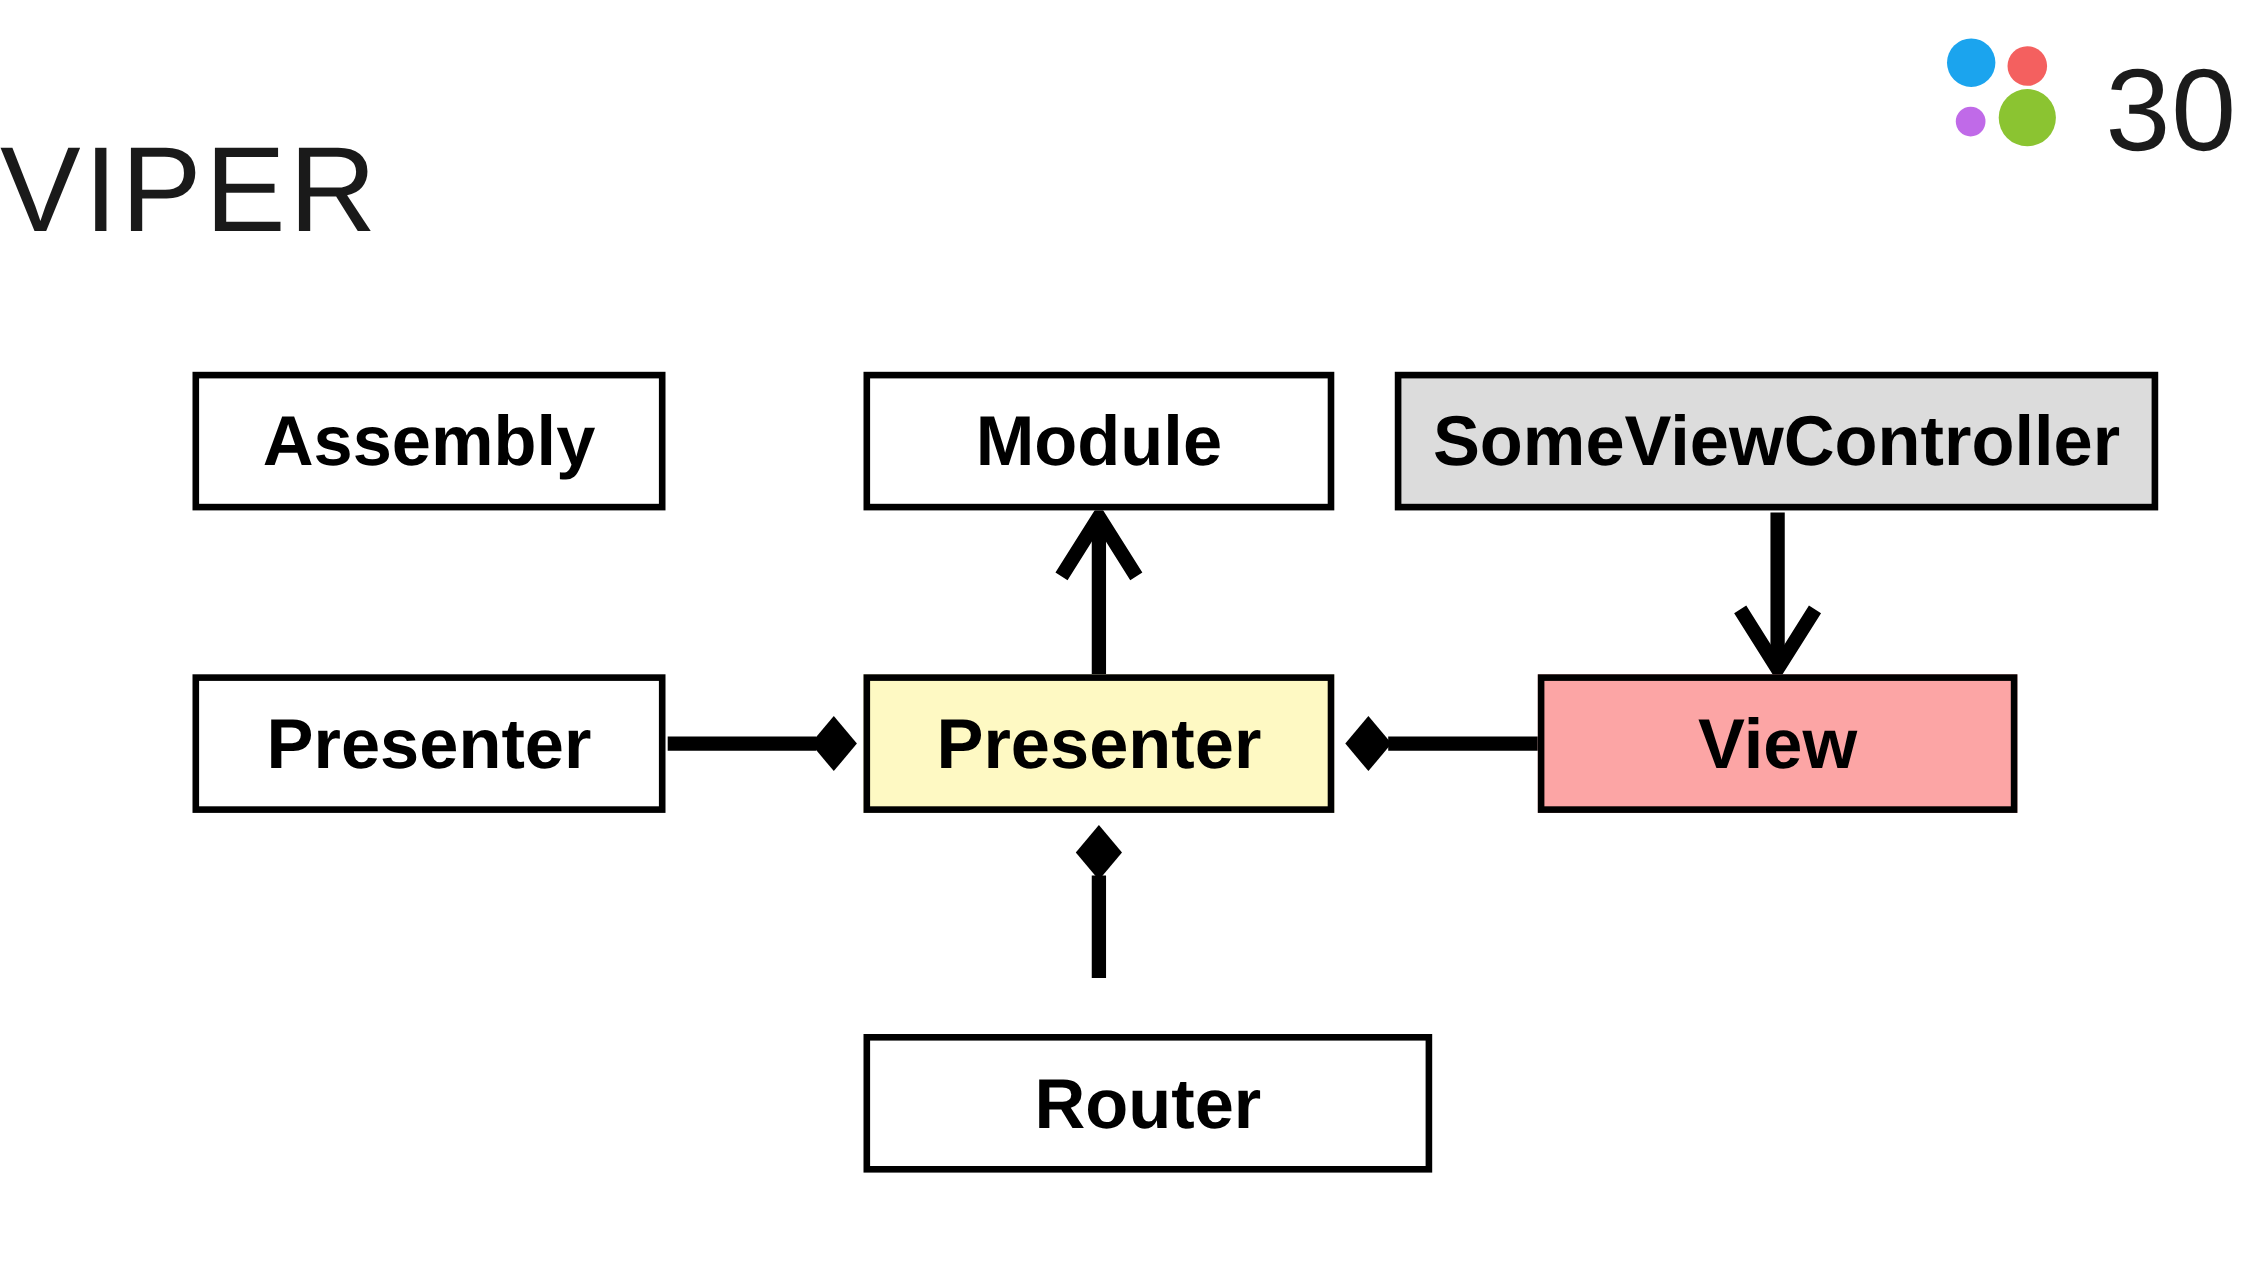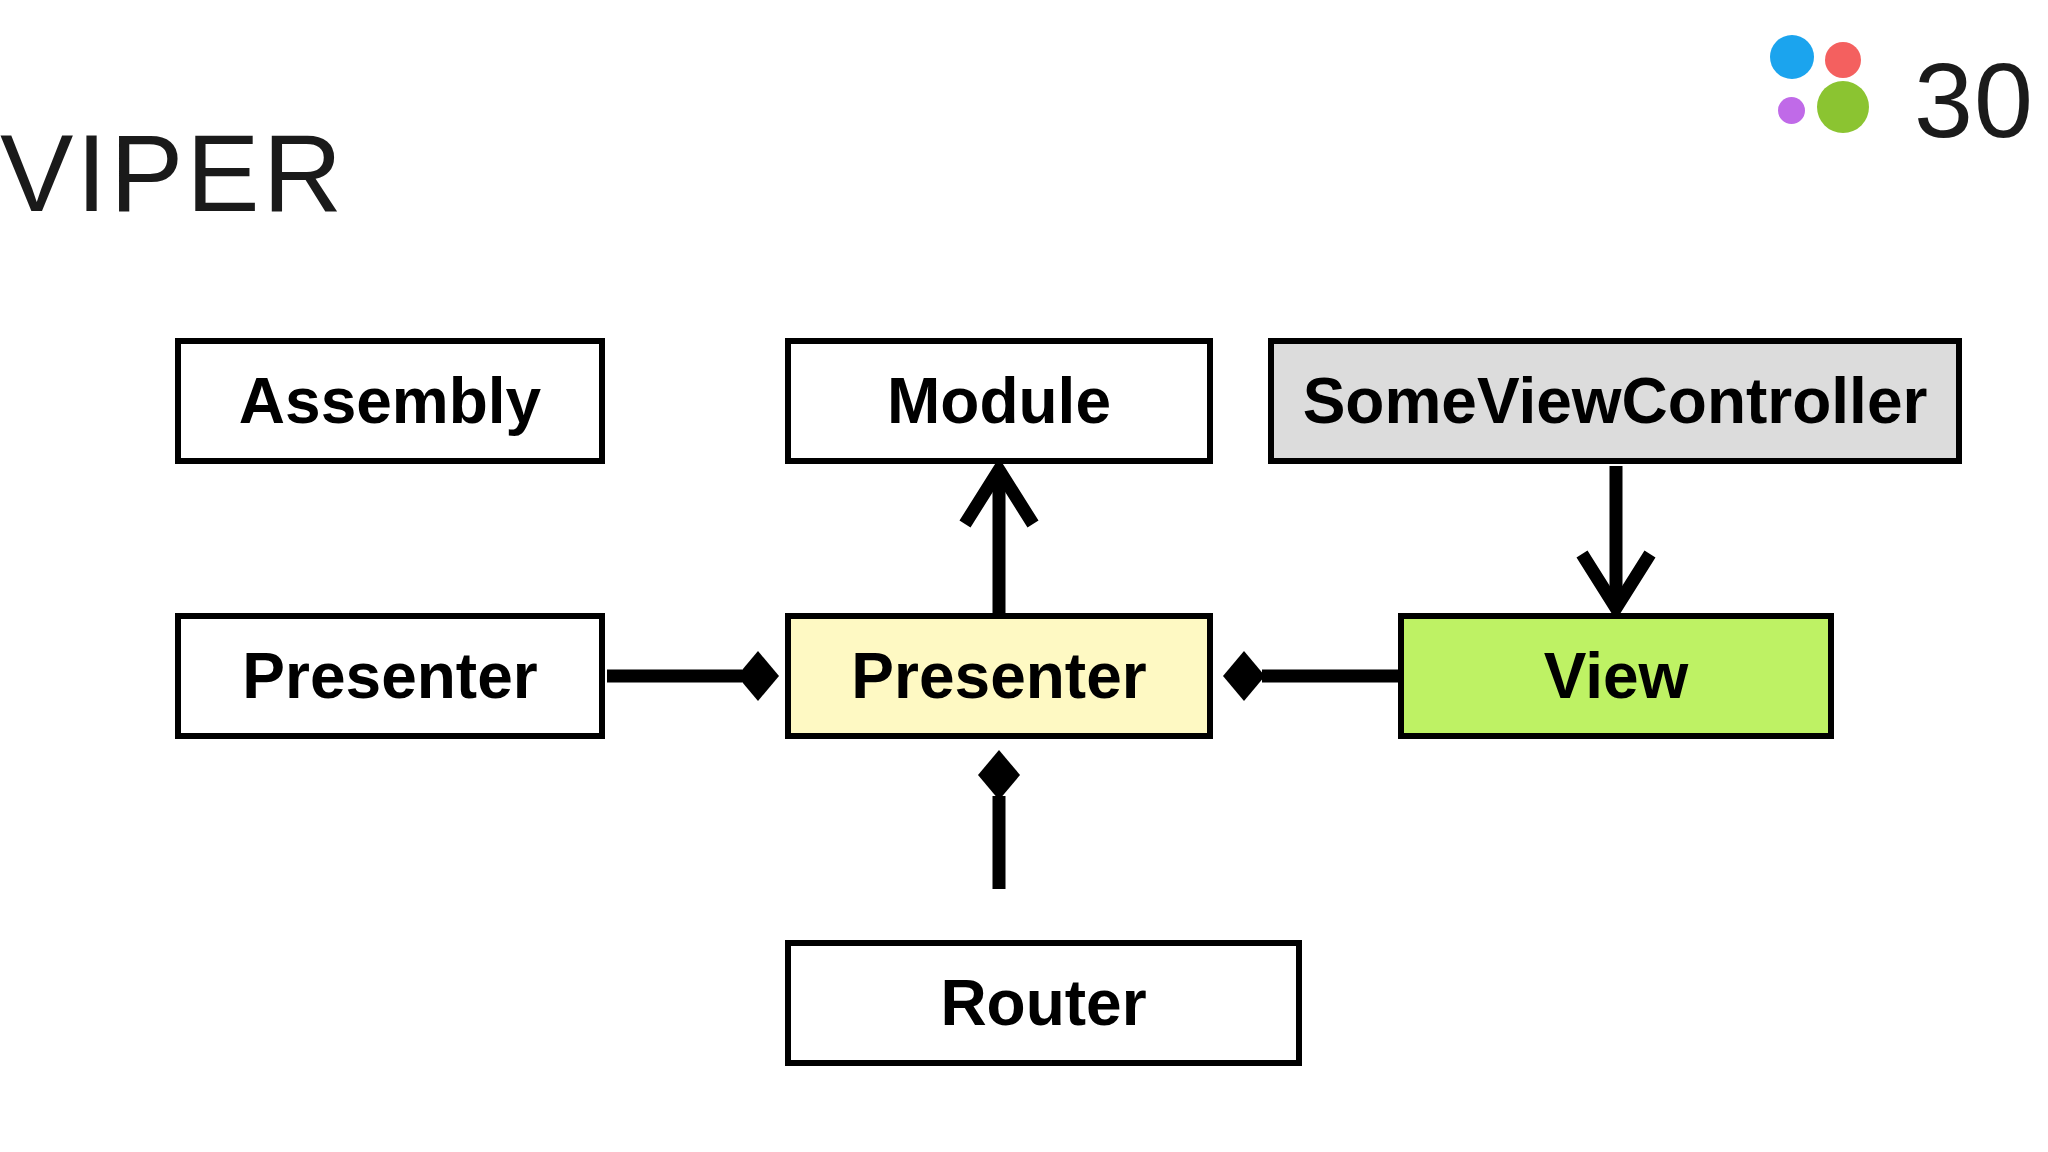--- a/index.html
+++ b/index.html
@@ -128,20 +128,20 @@
   </div>
   <div class="node n-someviewcontroller" style="background: rgb(220, 220, 220); border-color: rgb(0, 0, 0);">
     <span class="node-label">SomeViewController</span>
   </div>
   <div class="node n-interactor" style="background: rgb(255, 255, 255); border-color: rgb(0, 0, 0);">
     <span class="node-label">Presenter</span>
   </div>
   <div class="node n-presenter" style="background: #fef9c3; border-color: rgb(0, 0, 0);">
     <span class="node-label">Presenter</span>
   </div>
-  <div class="node n-view" style="background: #bef264; border-color: rgb(0, 0, 0);">
+  <div class="node n-view" style="background: #fca5a5; border-color: rgb(0, 0, 0);">
     <span class="node-label">View</span>
   </div>
   <div class="node n-router" style="background: rgb(255, 255, 255); border-color: rgb(0, 0, 0);">
     <span class="node-label">Router</span>
   </div>
 
 </div>
 
 </body></html>

